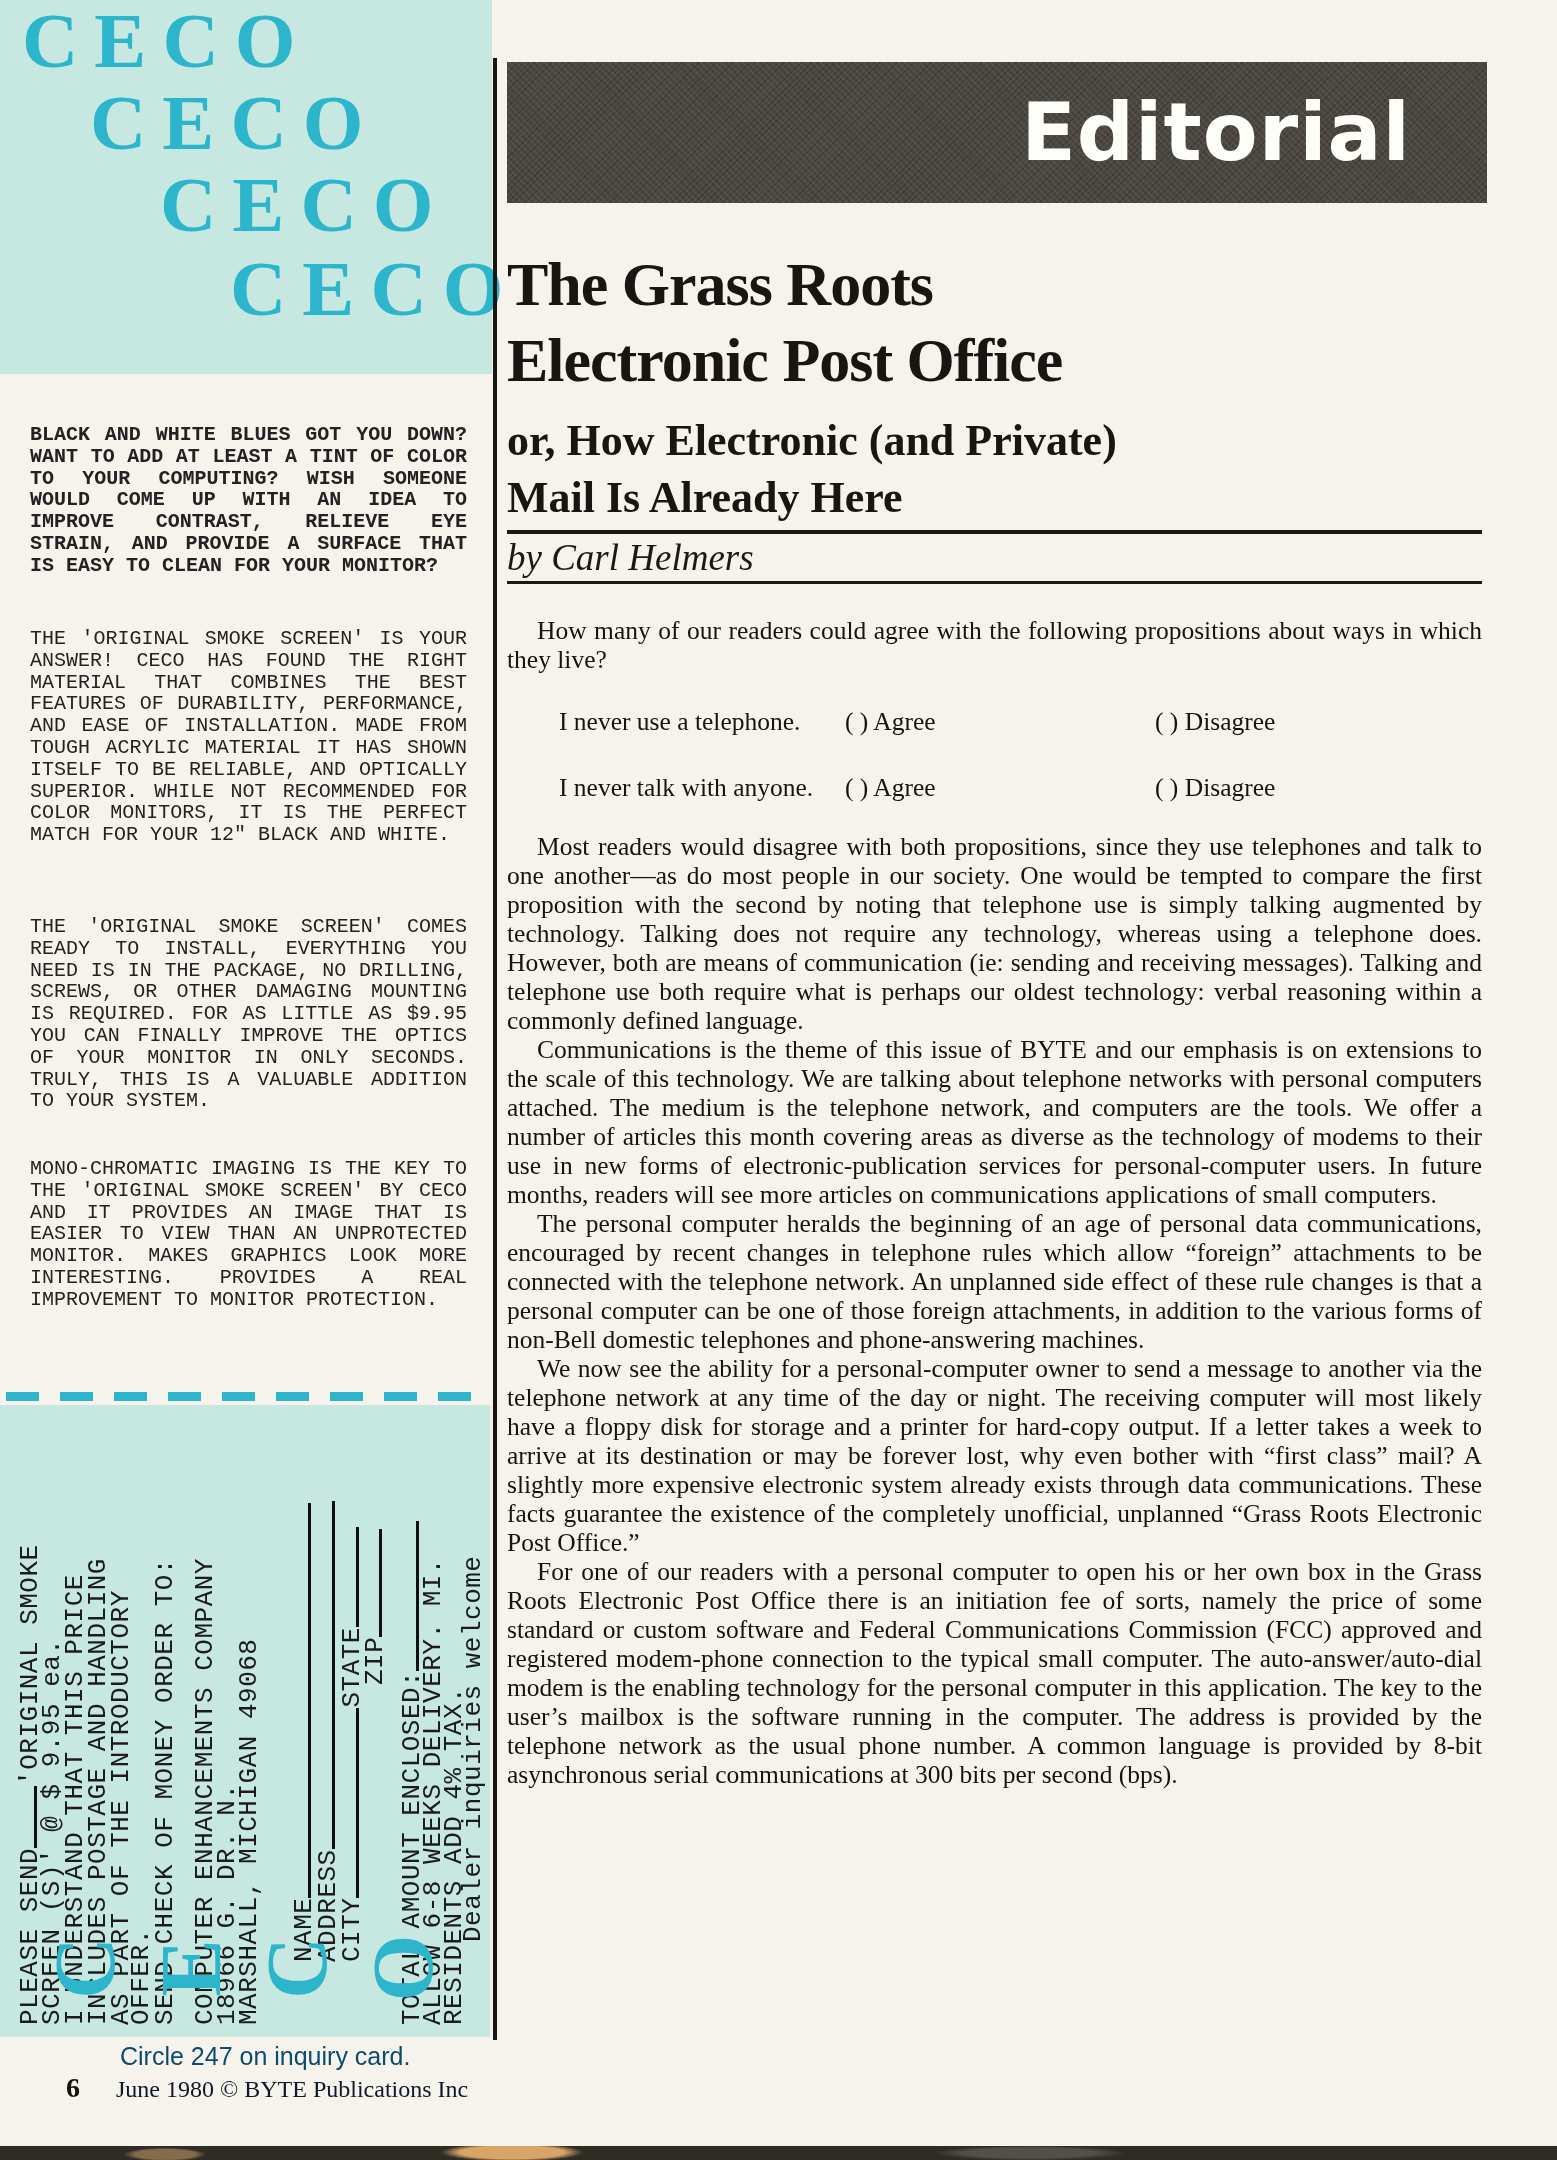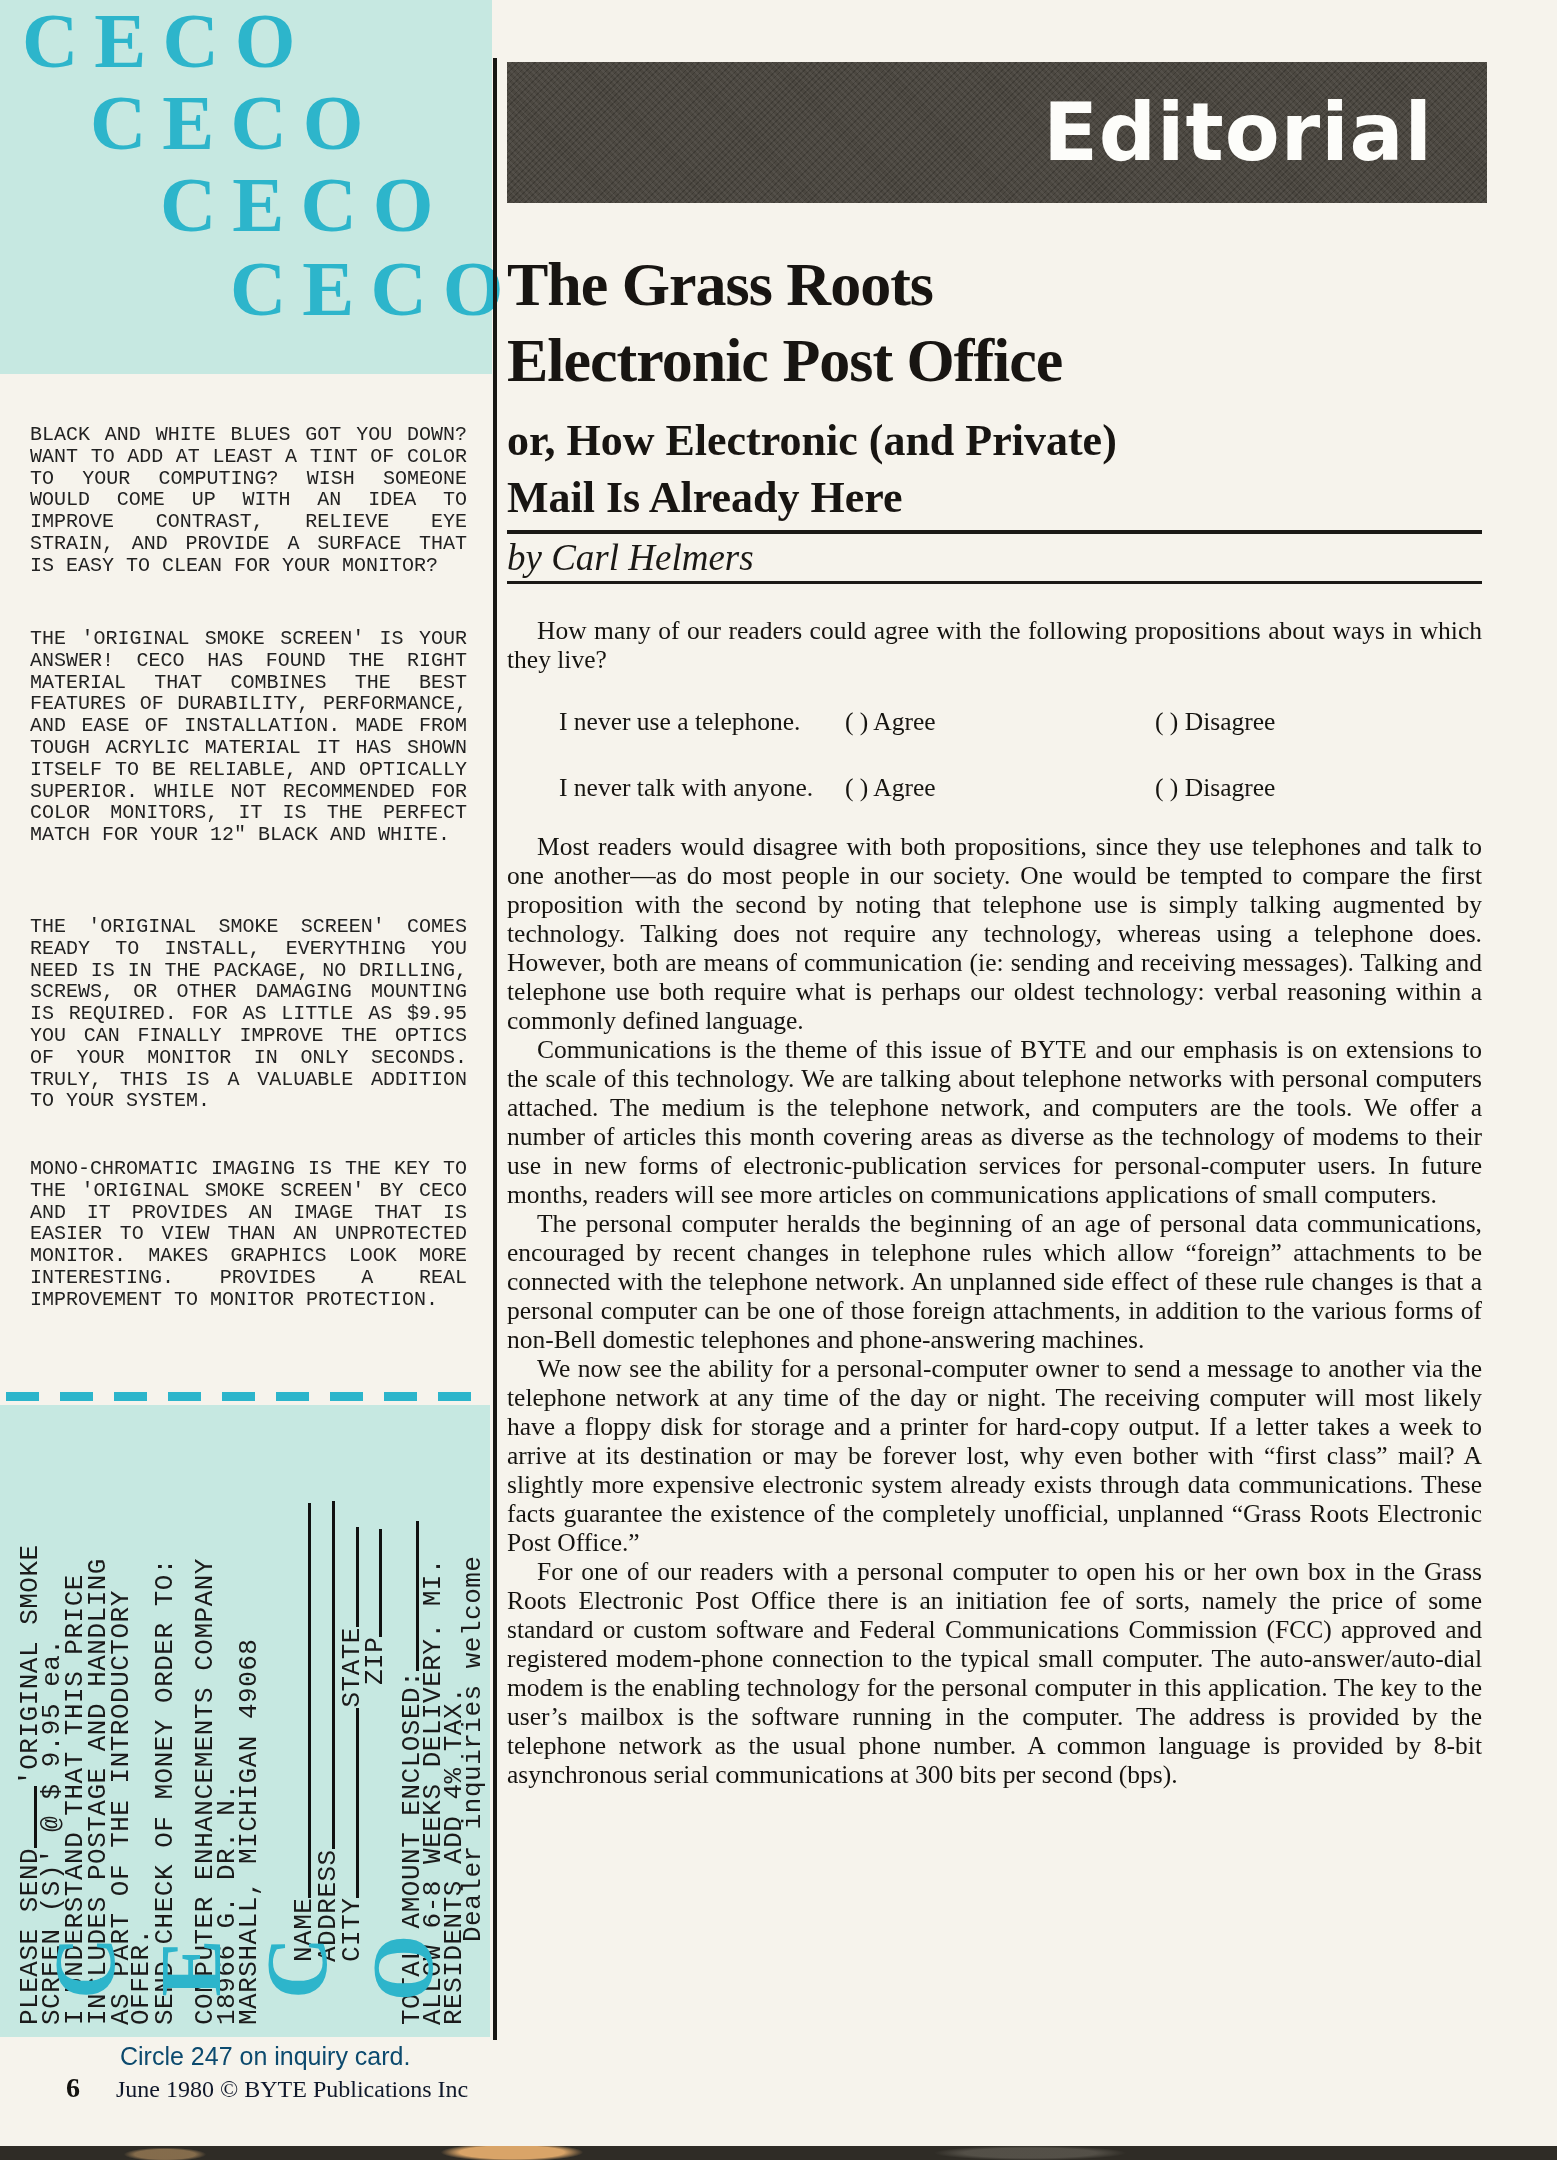--- a/index.html
+++ b/index.html
@@ -8,21 +8,21 @@
   
   .teal-top{position:absolute;left:0;top:0;width:492px;height:374px;background:#c6e8e1;}
   .ceco-row{position:absolute;display:flex;gap:16px;font-family:"Liberation Serif",serif;
             font-weight:bold;font-size:78px;line-height:1;color:#2db5cb;}
   .ceco-row.r1{left:22px;top:2px;}
   .ceco-row.r2{left:90px;top:84px;}
   .ceco-row.r3{left:160px;top:166px;}
   .ceco-row.r4{left:230px;top:250px;}
   .ad-p{position:absolute;left:30px;width:437px;font-family:"Liberation Mono","DejaVu Sans Mono",monospace;
         font-size:20px;line-height:21.8px;color:#222;text-align:justify;white-space:normal;}
-  .ad-p1{top:424px;}
+  .ad-p1{top:424px;font-weight:bold;}
   .ad-p2{top:628px;}
   .ad-p3{top:916px;}
   .ad-p4{top:1158px;}
   
   .coupon{position:absolute;left:0;top:1392px;width:490px;height:645px;}
   .coupon-dash{position:absolute;left:6px;right:6px;top:0;height:9px;
       background:repeating-linear-gradient(90deg,#2db5cb 0 33px,transparent 33px 54px);}
   .coupon-bg{position:absolute;left:0;right:0;top:13px;bottom:0;background:#c6e8e1;}
   .coupon-inner{position:absolute;left:0;top:0;width:645px;height:490px;
       transform-origin:0 0;transform:rotate(-90deg) translateX(-645px);
@@ -33,21 +33,21 @@
   .ceco-logo-bottom{position:absolute;left:42px;top:1922px;display:flex;gap:20px;}
   .rletter{width:86px;height:92px;display:flex;align-items:center;justify-content:center;
       transform:rotate(-90deg);font-family:"Liberation Serif",serif;font-weight:bold;
       font-size:86px;line-height:1;color:#2db5cb;}
   
   .divider{position:absolute;left:493px;top:58px;width:4px;height:1982px;background:#181713;}
   
   .banner{position:absolute;left:507px;top:62px;width:980px;height:141px;background:#4b4740;
       background-image:repeating-linear-gradient(45deg,rgba(255,255,255,.05) 0 2px,transparent 2px 5px),
                        repeating-linear-gradient(-45deg,rgba(0,0,0,.18) 0 1px,transparent 1px 4px);
-      display:flex;align-items:center;justify-content:flex-end;padding-right:54px;box-sizing:border-box;
+      display:flex;align-items:center;justify-content:flex-end;padding-right:76px;box-sizing:border-box;
       color:#fdfdfa;font-family:"DejaVu Sans",sans-serif;font-weight:bold;font-size:80px;letter-spacing:1px;}
   .title{position:absolute;left:507px;top:246px;font-weight:bold;font-size:62px;line-height:76px;
       color:#181512;letter-spacing:-1px;}
   .subtitle{position:absolute;left:507px;top:412px;font-weight:bold;font-size:44px;line-height:57px;
       color:#181512;}
   .hrule{position:absolute;left:507px;width:975px;background:#1b1916;}
   .rule-a{top:530px;height:4px;}
   .rule-b{top:581px;height:3px;}
   .byline{position:absolute;left:507px;top:536px;font-style:italic;font-size:37px;color:#1b1916;}
   .article{position:absolute;left:507px;top:616px;width:975px;font-size:25.5px;line-height:29px;

